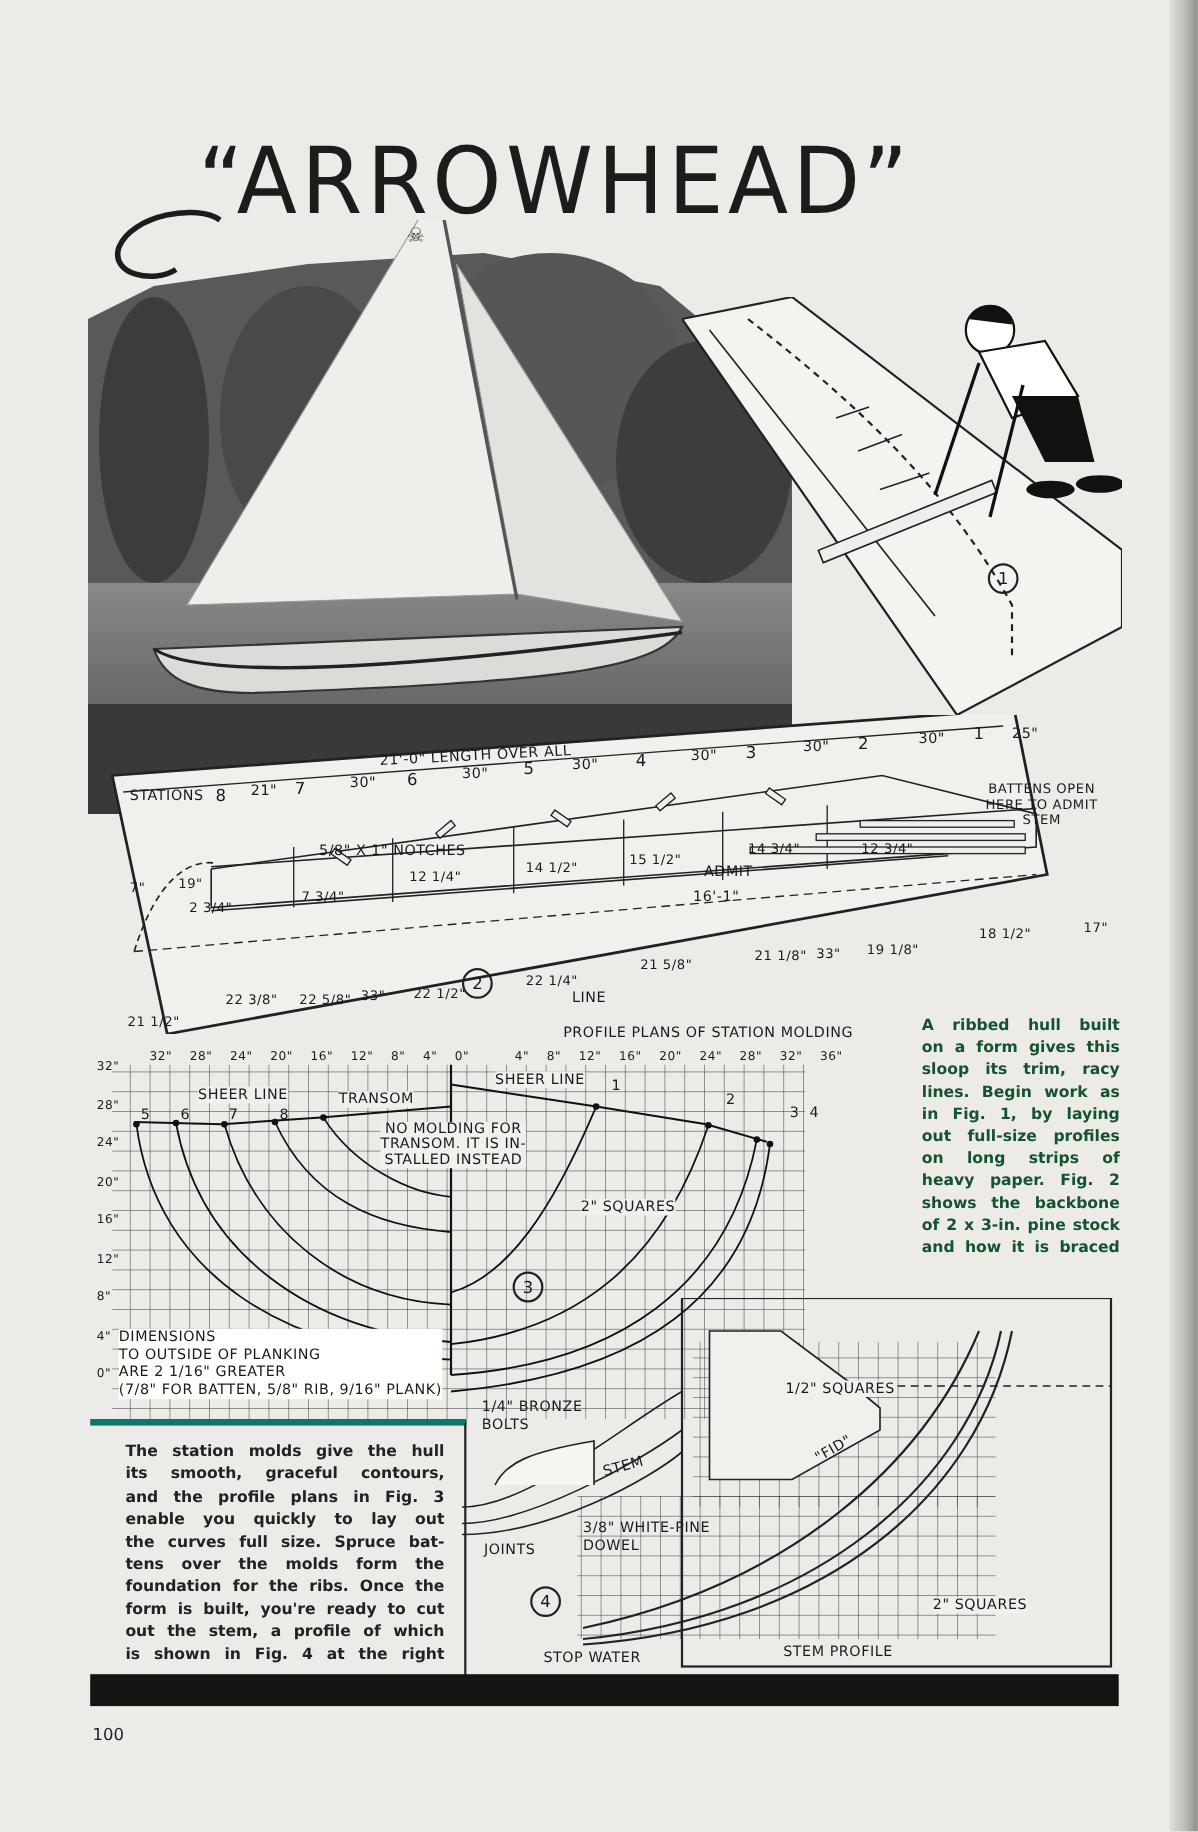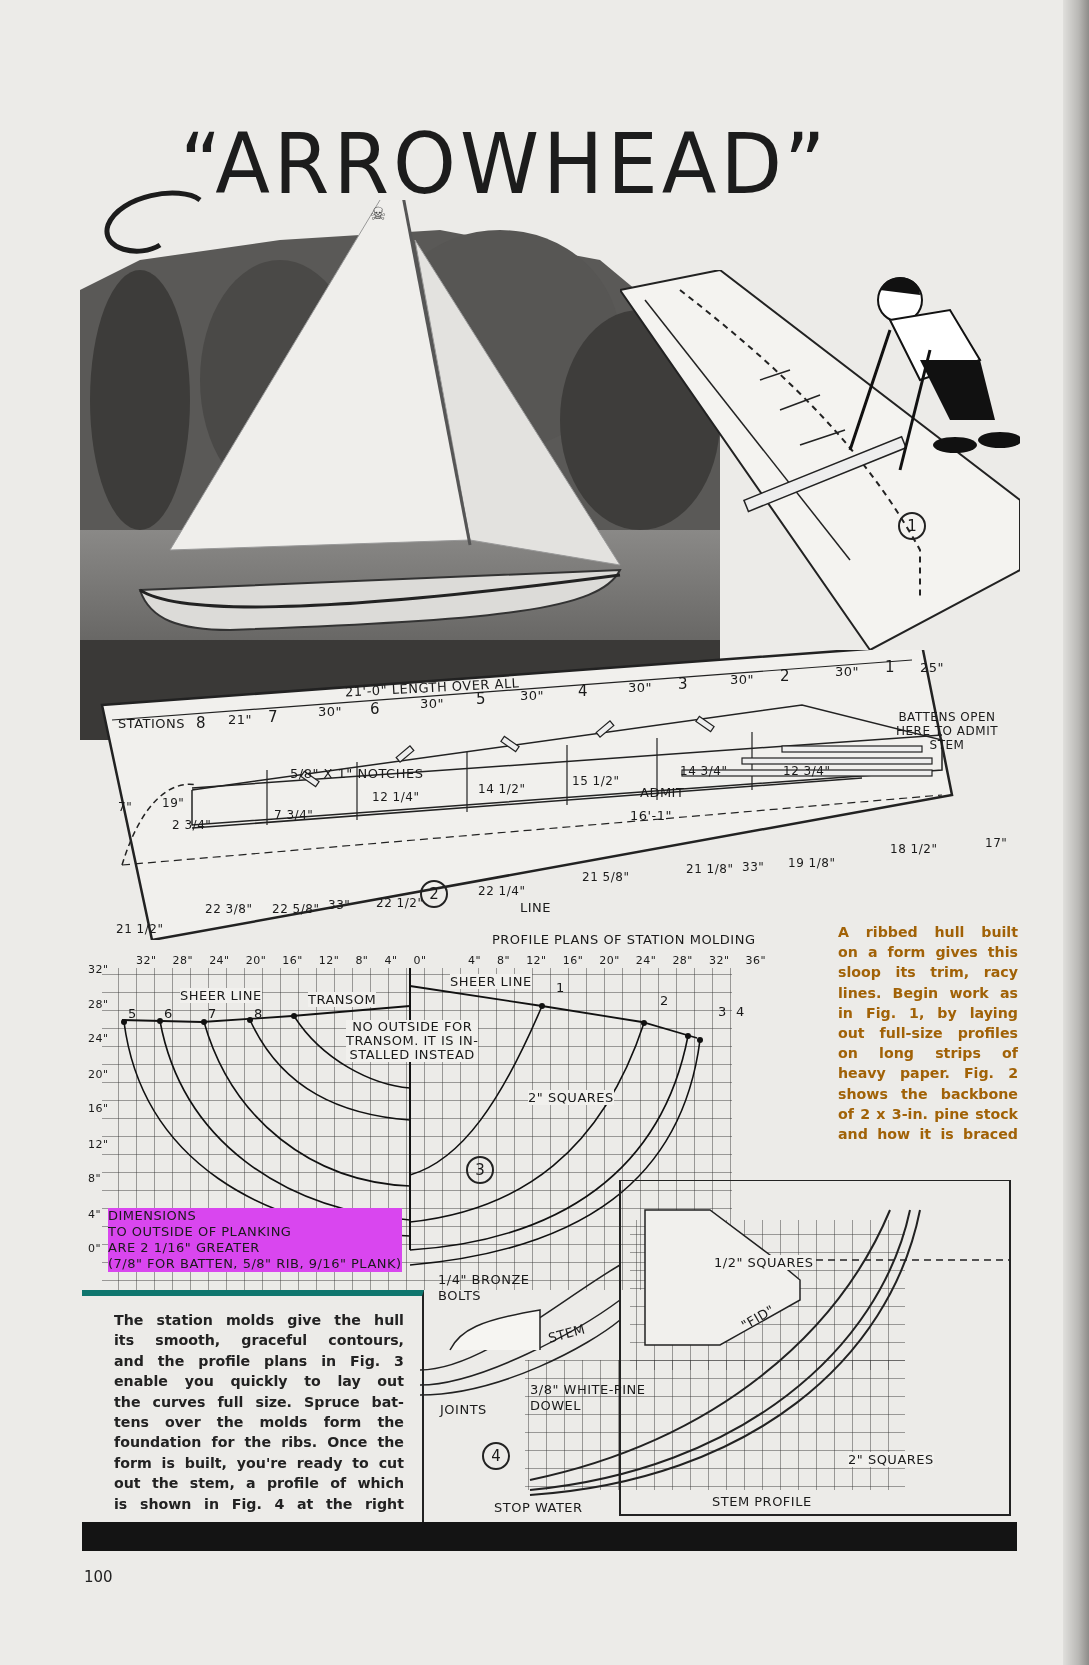--- a/index.html
+++ b/index.html
@@ -6,21 +6,21 @@
   body{width:1089px;height:1665px;background:#ecebe8;position:relative;overflow:hidden;font-family:"Liberation Sans",sans-serif;color:#1a1a1a;}
   .edge{position:absolute;right:0;top:0;width:26px;height:1665px;background:linear-gradient(90deg,#e0dfdc,#b9b8b5 60%,#8d8c89);}
   .title{position:absolute;left:180px;top:118px;font-family:"DejaVu Sans",sans-serif;font-size:80px;letter-spacing:4px;color:#1c1c1c;font-weight:400;transform:scaleY(1.05);}
   .swash{position:absolute;left:100px;top:190px;}
   .photo{position:absolute;left:80px;top:200px;width:690px;height:540px;}
   .fig1{position:absolute;left:620px;top:270px;width:400px;height:380px;}
   .fig2{position:absolute;left:82px;top:650px;width:930px;height:290px;}
   .fig3{position:absolute;left:82px;top:920px;width:720px;height:370px;}
   .fig4{position:absolute;left:420px;top:1180px;width:595px;height:340px;}
   .label{position:absolute;font-family:"DejaVu Sans",sans-serif;font-size:13px;color:#1a1a1a;white-space:nowrap;letter-spacing:0.5px;}
-  .caption-r{position:absolute;left:838px;top:922px;width:180px;font-family:"DejaVu Sans",sans-serif;font-weight:bold;font-size:14.2px;line-height:20.2px;text-align:justify;text-align-last:justify;color:#a16207;}
+  .caption-r{position:absolute;left:838px;top:922px;width:180px;font-family:"DejaVu Sans",sans-serif;font-weight:bold;font-size:14.2px;line-height:20.2px;text-align:justify;text-align-last:justify;color:#14532d;}
   .caption-r span{display:block;}
   .caption-l{position:absolute;left:82px;top:1290px;width:340px;height:232px;border-right:2px solid #222;border-top:6px solid #0f766e;}
   .caption-l .txt{position:absolute;left:32px;top:14px;width:290px;font-family:"DejaVu Sans",sans-serif;font-weight:bold;font-size:14.2px;line-height:20.4px;color:#222;}
   .caption-l .txt span{display:block;text-align:justify;text-align-last:justify;}
   .bar{position:absolute;left:82px;top:1522px;width:935px;height:29px;background:#141414;}
   .pagenum{position:absolute;left:84px;top:1568px;font-family:"DejaVu Sans",sans-serif;font-size:15px;color:#222;}
   .circ{position:absolute;width:24px;height:24px;border:2px solid #222;border-radius:50%;text-align:center;line-height:24px;font-family:"DejaVu Sans",sans-serif;font-size:15px;}
 </style>
 </head>
 <body>
@@ -181,54 +181,54 @@
       <circle cx="78" cy="101" r="3"></circle>
       <circle cx="122" cy="102" r="3"></circle>
       <circle cx="168" cy="100" r="3"></circle>
       <circle cx="212" cy="96" r="3"></circle>
     <circle cx="460" cy="86" r="3"></circle>
       <circle cx="562" cy="103" r="3"></circle>
       <circle cx="606" cy="116" r="3"></circle>
       <circle cx="618" cy="120" r="3"></circle>
   </g>
 </svg>
-<div class="label" style="left:492px;top:932px">PROFILE PLANS OF STATION MOLDING</div>
+<div class="label" style="left:512px;top:932px">PROFILE PLANS OF STATION MOLDING</div>
 <div class="label" style="left:136px;top:954px;font-size:11px;word-spacing:12px">
   <span>32"</span> <span>28"</span> <span>24"</span> <span>20"</span> <span>16"</span> <span>12"</span> <span>8"</span> <span>4"</span> <span>0"</span>
 </div>
 <div class="label" style="left:468px;top:954px;font-size:11px;word-spacing:12px">
   <span>4"</span> <span>8"</span> <span>12"</span> <span>16"</span> <span>20"</span> <span>24"</span> <span>28"</span> <span>32"</span> <span>36"</span>
 </div>
 <div class="label" style="left:88px;top:963px;font-size:11px">32"</div>
 <div class="label" style="left:88px;top:998px;font-size:11px">28"</div>
 <div class="label" style="left:88px;top:1032px;font-size:11px">24"</div>
 <div class="label" style="left:88px;top:1068px;font-size:11px">20"</div>
 <div class="label" style="left:88px;top:1102px;font-size:11px">16"</div>
 <div class="label" style="left:88px;top:1138px;font-size:11px">12"</div>
 <div class="label" style="left:88px;top:1172px;font-size:11px">8"</div>
 <div class="label" style="left:88px;top:1208px;font-size:11px">4"</div>
 <div class="label" style="left:88px;top:1242px;font-size:11px">0"</div>
 <div class="label" style="left:180px;top:988px;background:#f1f0ed">SHEER LINE</div>
 <div class="label" style="left:450px;top:974px;background:#f1f0ed">SHEER LINE</div>
 <div class="label" style="left:308px;top:992px;background:#f1f0ed">TRANSOM</div>
 <div class="label" style="left:346px;top:1020px;text-align:center;line-height:14px;background:#f1f0ed">
-  <div>NO OUTSIDE FOR</div>
+  <div>NO MOLDING FOR</div>
     <div>TRANSOM. IT IS IN-</div>
     <div>STALLED INSTEAD</div>
 </div>
 <div class="label" style="left:528px;top:1090px;background:#f1f0ed">2" SQUARES</div>
 <div class="label" style="left:128px;top:1006px">5</div>
 <div class="label" style="left:164px;top:1006px">6</div>
 <div class="label" style="left:208px;top:1006px">7</div>
 <div class="label" style="left:254px;top:1006px">8</div>
 <div class="label" style="left:556px;top:980px">1</div>
 <div class="label" style="left:660px;top:993px">2</div>
 <div class="label" style="left:718px;top:1004px">3</div>
 <div class="label" style="left:736px;top:1004px">4</div>
-<div class="label" style="left:108px;top:1208px;line-height:16px;background:#d946ef">
+<div class="label" style="left:108px;top:1208px;line-height:16px;background:#ffffff">
   <div>DIMENSIONS</div>
     <div>TO OUTSIDE OF PLANKING</div>
     <div>ARE 2 1/16" GREATER</div>
     <div>(7/8" FOR BATTEN,  5/8" RIB, 9/16" PLANK)</div>
 </div>
 <div class="circ" style="left:466px;top:1156px;">3</div>
 
 <svg class="fig4" viewBox="0 0 595 340">
   <defs>
     <pattern id="g2" width="18" height="18" patternUnits="userSpaceOnUse">

